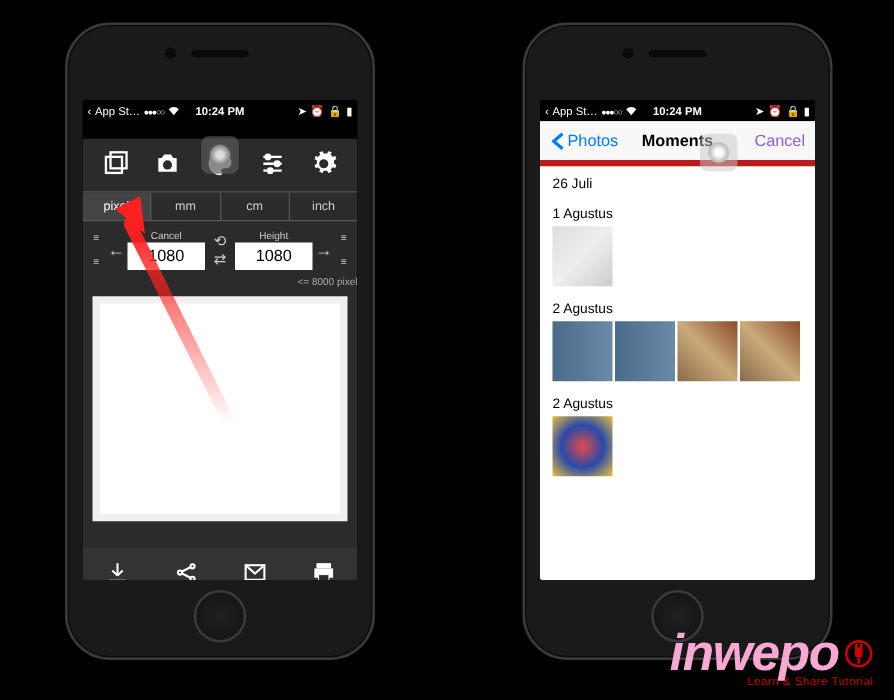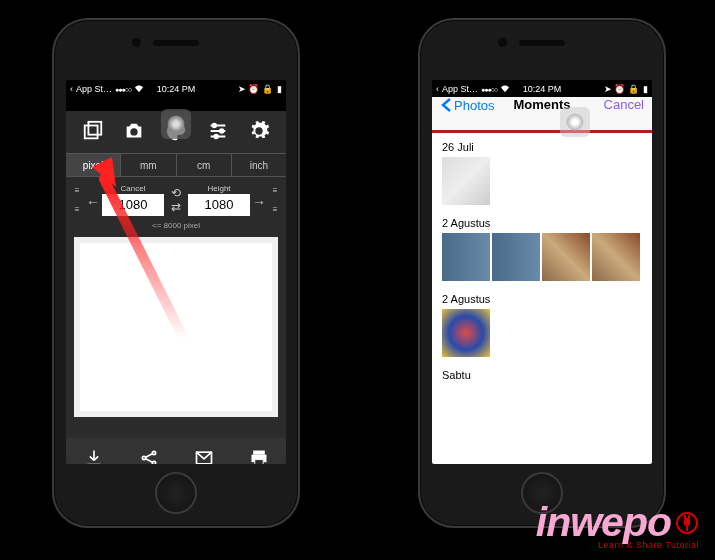--- a/index.html
+++ b/index.html
@@ -6,21 +6,21 @@
   body{background:#000;width:715px;height:560px;position:relative;overflow:hidden}
   .phone{position:absolute;width:248px;height:510px;background:#1a1a1a;border-radius:36px;border:2px solid #3a3a3a;box-shadow:inset 0 0 0 1px #0a0a0a}
   .phone.left{left:52px;top:18px}
   .phone.right{left:418px;top:18px}
   .speaker{position:absolute;top:20px;left:50%;transform:translateX(-50%);width:46px;height:6px;background:#0a0a0a;border-radius:3px}
   .camera{position:absolute;top:18px;left:78px;width:9px;height:9px;background:#0a0a0a;border-radius:50%}
   .home-btn{position:absolute;bottom:12px;left:50%;transform:translateX(-50%);width:42px;height:42px;border:2px solid #3a3a3a;border-radius:50%;background:radial-gradient(#222,#111)}
   .screen{position:absolute;top:60px;left:12px;right:12px;bottom:62px;background:#000;overflow:hidden;border-radius:2px}
   .status{height:17px;background:#000;color:#fff;font-size:9px;display:flex;align-items:center;padding:0 4px;justify-content:space-between}
   .status .l,.status .r{display:flex;align-items:center;gap:3px}
-  .status .time{position:absolute;left:50%;transform:translateX(-50%);font-weight:400}
+  .status .time{position:absolute;left:50%;transform:translateX(-50%);font-weight:700}
   .dots::before{content:"●●●○○";letter-spacing:-1px;font-size:7px}
   .wifi-ic{width:10px;height:8px}
   
   .app-dark{background:#2b2b2b;color:#fff;height:calc(100% - 17px);position:relative}
   .assist{position:absolute;top:-2px;left:50%;transform:translateX(-50%);width:30px;height:30px;background:rgba(90,90,90,.7);border-radius:6px;display:flex;align-items:center;justify-content:center;z-index:20}
   .assist::before{content:"";width:18px;height:18px;background:radial-gradient(circle,#ddd 20%,#888 60%,transparent 70%);border-radius:50%}
   .toolbar{height:40px;margin-top:14px;display:flex;align-items:center;justify-content:space-around;padding:0 6px}
   .tb-ic{width:26px;height:26px;display:flex;align-items:center;justify-content:center;color:#eee}
   .units{display:flex;height:24px;margin:2px 0;border-top:1px solid #555;border-bottom:1px solid #555}
   .unit{flex:1;font-size:10px;color:#ccc;display:flex;align-items:center;justify-content:center;border-right:1px solid #555}
@@ -28,28 +28,28 @@
   .unit.active{background:#444;color:#fff}
   .dims{display:flex;align-items:center;height:42px;padding:2px 4px;gap:2px}
   .stepper{width:14px;height:28px;display:flex;flex-direction:column;justify-content:space-between;color:#ccc;font-size:8px;align-items:center}
   .stepper::before{content:"≡"}
   .stepper::after{content:"≡"}
   .arrow{color:#ccc;font-size:14px}
   .dimbox{flex:1}
   .dimlbl{font-size:8px;color:#ccc;text-align:center;height:10px}
   .diminput{background:#fff;color:#000;font-size:13px;text-align:center;height:22px;line-height:22px;border-radius:0}
   .link-ic{width:20px;text-align:center;color:#ccc;font-size:12px}
-  .hint{font-size:8px;color:#aaa;text-align:center;height:12px}
+  .hint{font-size:8px;color:#aaa;text-align:right;height:12px}
   .canvas{background:#f0f0f0;margin:4px 8px;height:180px;padding:6px}
   .canvas-inner{background:#fff;width:100%;height:100%}
   .bottombar{position:absolute;bottom:0;left:0;right:0;height:40px;background:#333;display:flex;align-items:center;justify-content:space-around}
   .red-arrow{position:absolute;z-index:30;pointer-events:none}
   
   .app-light{background:#fff;color:#000;height:calc(100% - 17px);position:relative;overflow:hidden}
-  .nav{height:36px;border-bottom:3px solid #b91c1c;display:flex;align-items:flex-start;justify-content:space-between;padding:0 8px;font-size:13px;background:#f8f8f8;position:relative}
+  .nav{height:36px;border-bottom:5px solid #b91c1c;display:flex;align-items:center;justify-content:space-between;padding:0 8px;font-size:13px;background:#f8f8f8;position:relative}
   .nav-back{color:#007aff;display:flex;align-items:center;gap:2px}
   .nav-title{font-weight:600;position:absolute;left:50%;transform:translateX(-50%);font-size:13px}
   .nav-cancel{color:#8b5cf6}
   .moments{overflow-y:auto;height:calc(100% - 36px)}
   .section-h{font-size:11px;font-weight:400;padding:8px 10px 4px;color:#000}
   .thumbs{display:flex;gap:2px;padding:0 10px 4px;flex-wrap:wrap}
   .thumb{width:48px;height:48px;background:#888}
   .th-doc{background:linear-gradient(135deg,#ddd 0%,#eee 50%,#ccc 100%)}
   .th-a{background:linear-gradient(90deg,#4a6a8a,#6a8aaa)}
   .th-b{background:linear-gradient(45deg,#8a6a4a,#caaa7a,#8a4a2a)}
@@ -223,35 +223,35 @@
           <svg width="12" height="16" viewBox="0 0 12 16">
               <path d="M10 2L3 8l7 6" stroke="#007aff" stroke-width="2.5" fill="none"></path>
             </svg>
           <span>Photos</span>
         </div>
         <div class="nav-title">Moments</div>
         <div class="nav-cancel">Cancel</div>
       </div>
       <div class="moments">
         <div class="section-h">26 Juli</div>
+        <div class="section-h">1 Agustus</div>
         <div class="thumbs">
           <div class="thumb th-doc"></div>
         </div>
         <div class="section-h">2 Agustus</div>
         <div class="thumbs">
           <div class="thumb th-a"></div>
           <div class="thumb th-a"></div>
           <div class="thumb th-b"></div>
           <div class="thumb th-b"></div>
         </div>
         <div class="section-h">2 Agustus</div>
         <div class="thumbs">
           <div class="thumb th-c"></div>
         </div>
-        <div class="section-h">Sabtu</div>
       </div>
     </div>
   </div>
   <div class="home-btn"></div>
 </div>
 
 <div class="logo">
   <div class="logo-main">
     <span>inwepo</span>
     <svg class="plug" viewBox="0 0 24 24">

